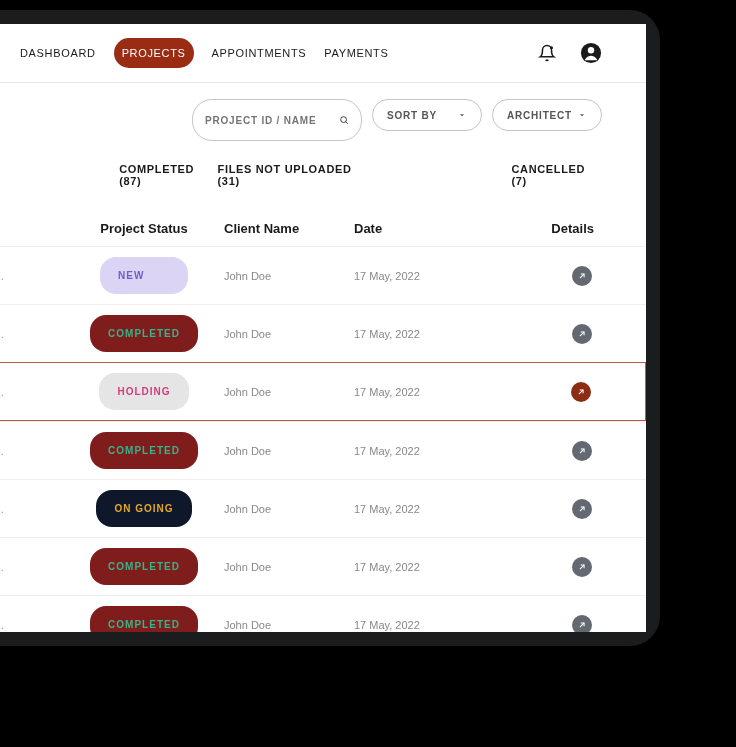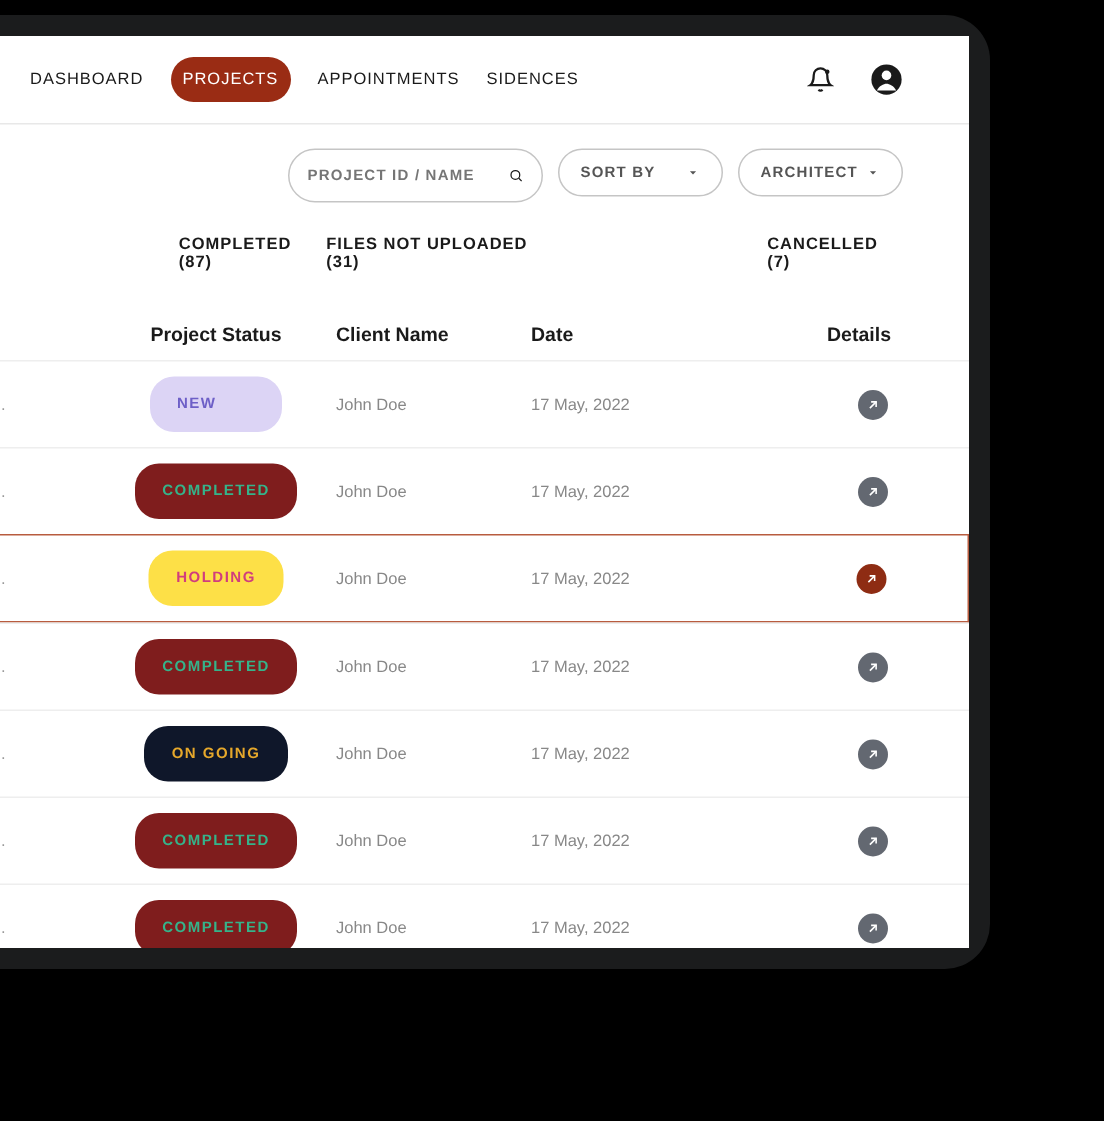--- a/index.html
+++ b/index.html
@@ -5,21 +5,21 @@
 *{box-sizing:border-box;margin:0;padding:0;font-family:"Segoe UI",Tahoma,Geneva,sans-serif}
 body{background:#000;width:736px;height:747px;overflow:hidden;position:relative}
 .tablet-frame{position:absolute;left:-80px;top:10px;width:740px;height:636px;background:#fff;border:14px solid #1b1c1d;border-left:none;border-radius:0 30px 30px 0}
 .screen{background:#fff;width:100%;height:100%;overflow:hidden}
 .topnav{display:flex;align-items:center;justify-content:flex-end;gap:22px;padding:14px 44px 14px 0;border-bottom:1px solid #e8e8e8}
 .nav-items{display:flex;align-items:center;gap:18px;margin-right:auto;margin-left:100px}
 .nav-item{font-size:11px;font-weight:400;letter-spacing:.06em;color:#1a1a1a;cursor:pointer}
 .nav-item.active{background:#9a2c14;color:#fff;padding:9px 8px;border-radius:20px}
 .bell,.avatar{width:22px;height:22px;display:flex;align-items:center;justify-content:center;cursor:pointer}
 .filters{display:flex;gap:10px;justify-content:flex-end;padding:16px 44px 16px 0}
-.search-pill{display:flex;align-items:center;border:1px solid #c5c5c5;border-radius:20px;padding:7px 12px;height:36px;width:170px}
+.search-pill{display:flex;align-items:center;border:1px solid #c5c5c5;border-radius:20px;padding:20px 12px;height:16px;width:170px}
 .search-pill input{border:none;outline:none;font-size:10px;letter-spacing:.08em;font-weight:700;color:#555;flex:1;text-transform:uppercase;background:transparent}
 .dropdown{display:flex;align-items:center;justify-content:space-between;border:1px solid #c5c5c5;border-radius:20px;padding:6px 14px;height:32px;width:110px;font-size:10px;font-weight:700;letter-spacing:.08em;color:#555;cursor:pointer;text-transform:uppercase}
 .tabs{display:flex;padding:6px 44px 18px 14px}
 .tab{font-size:11px;font-weight:700;letter-spacing:.06em;color:#1a1a1a;cursor:pointer;text-transform:uppercase}
 .tab:nth-child(1){margin-left:0}
 .tab:nth-child(2){margin-left:100px}
 .tab:nth-child(3){margin-left:auto;margin-right:18px}
 .tab:nth-child(4){margin-right:0;margin-left:120px}
 .table-head{display:flex;padding:16px 44px 10px 14px;font-weight:700;font-size:13px;color:#1a1a1a}
 .th-name{width:130px}
@@ -27,21 +27,21 @@
 .th-client{width:130px}
 .th-date{width:100px}
 .th-details{flex:1;text-align:right;padding-right:8px}
 .row{display:flex;align-items:center;padding:10px 44px 10px 14px;border-top:1px solid #eee}
 .row.highlight{border:1px solid #b85c3f;border-left:none;padding-left:14px}
 .cell-name{width:130px;font-size:11px;color:#999;letter-spacing:.04em}
 .cell-status{width:160px;display:flex;justify-content:center}
 .badge{padding:13px 18px;border-radius:16px;font-size:10px;font-weight:700;letter-spacing:.1em;min-width:88px;text-align:left}
 .badge.new{background:#dcd4f5;color:#6d5fc7}
 .badge.completed{background:#7f1d1d;color:#35b38a}
-.badge.holding{background:#fde047;color:#d13d7d}
+.badge.holding{background:#e5e5e5;color:#d13d7d}
 .badge.ongoing{background:#0f172a;color:#e6a82b}
 .cell-client{width:130px;font-size:11px;color:#888}
 .cell-date{width:100px;font-size:11px;color:#888}
 .cell-details{flex:1;display:flex;justify-content:flex-end;padding-right:10px}
 .details-btn{width:20px;height:20px;border-radius:50%;background:#636871;display:flex;align-items:center;justify-content:center;cursor:pointer}
 .details-btn.accent{background:#8e2c13}
 .details-btn svg{width:10px;height:10px}
 .pagination{display:flex;align-items:center;gap:6px;justify-content:flex-end;padding:20px 44px 0 0}
 .page-arrow{width:20px;height:20px;display:flex;align-items:center;justify-content:center;cursor:pointer;color:#888}
 .page-num{width:26px;height:26px;border:1px solid #ccc;border-radius:4px;display:flex;align-items:center;justify-content:center;font-size:11px;cursor:pointer;color:#444}
@@ -51,21 +51,21 @@
 <body>
 
 <div class="tablet-frame">
   <div class="screen">
 
     <div class="topnav">
       <div class="nav-items" id="nav-items">
           <div class="nav-item">DASHBOARD</div>
           <div class="nav-item active">PROJECTS</div>
           <div class="nav-item">APPOINTMENTS</div>
-          <div class="nav-item">SIDENCES</div>
+          <div class="nav-item">PAYMENTS</div>
         </div>
       <div class="bell">
         <svg viewBox="0 0 24 24" width="18" height="18" fill="none" stroke="#1a1a1a" stroke-width="2">
             <path d="M18 8a6 6 0 0 0-12 0c0 7-3 9-3 9h18s-3-2-3-9"></path>
             <path d="M13.7 21a2 2 0 0 1-3.4 0"></path>
             <circle cx="18" cy="5" r="2" fill="#1a1a1a" stroke="none"></circle>
           </svg>
       </div>
       <div class="avatar">
         <svg viewBox="0 0 24 24" width="22" height="22">

